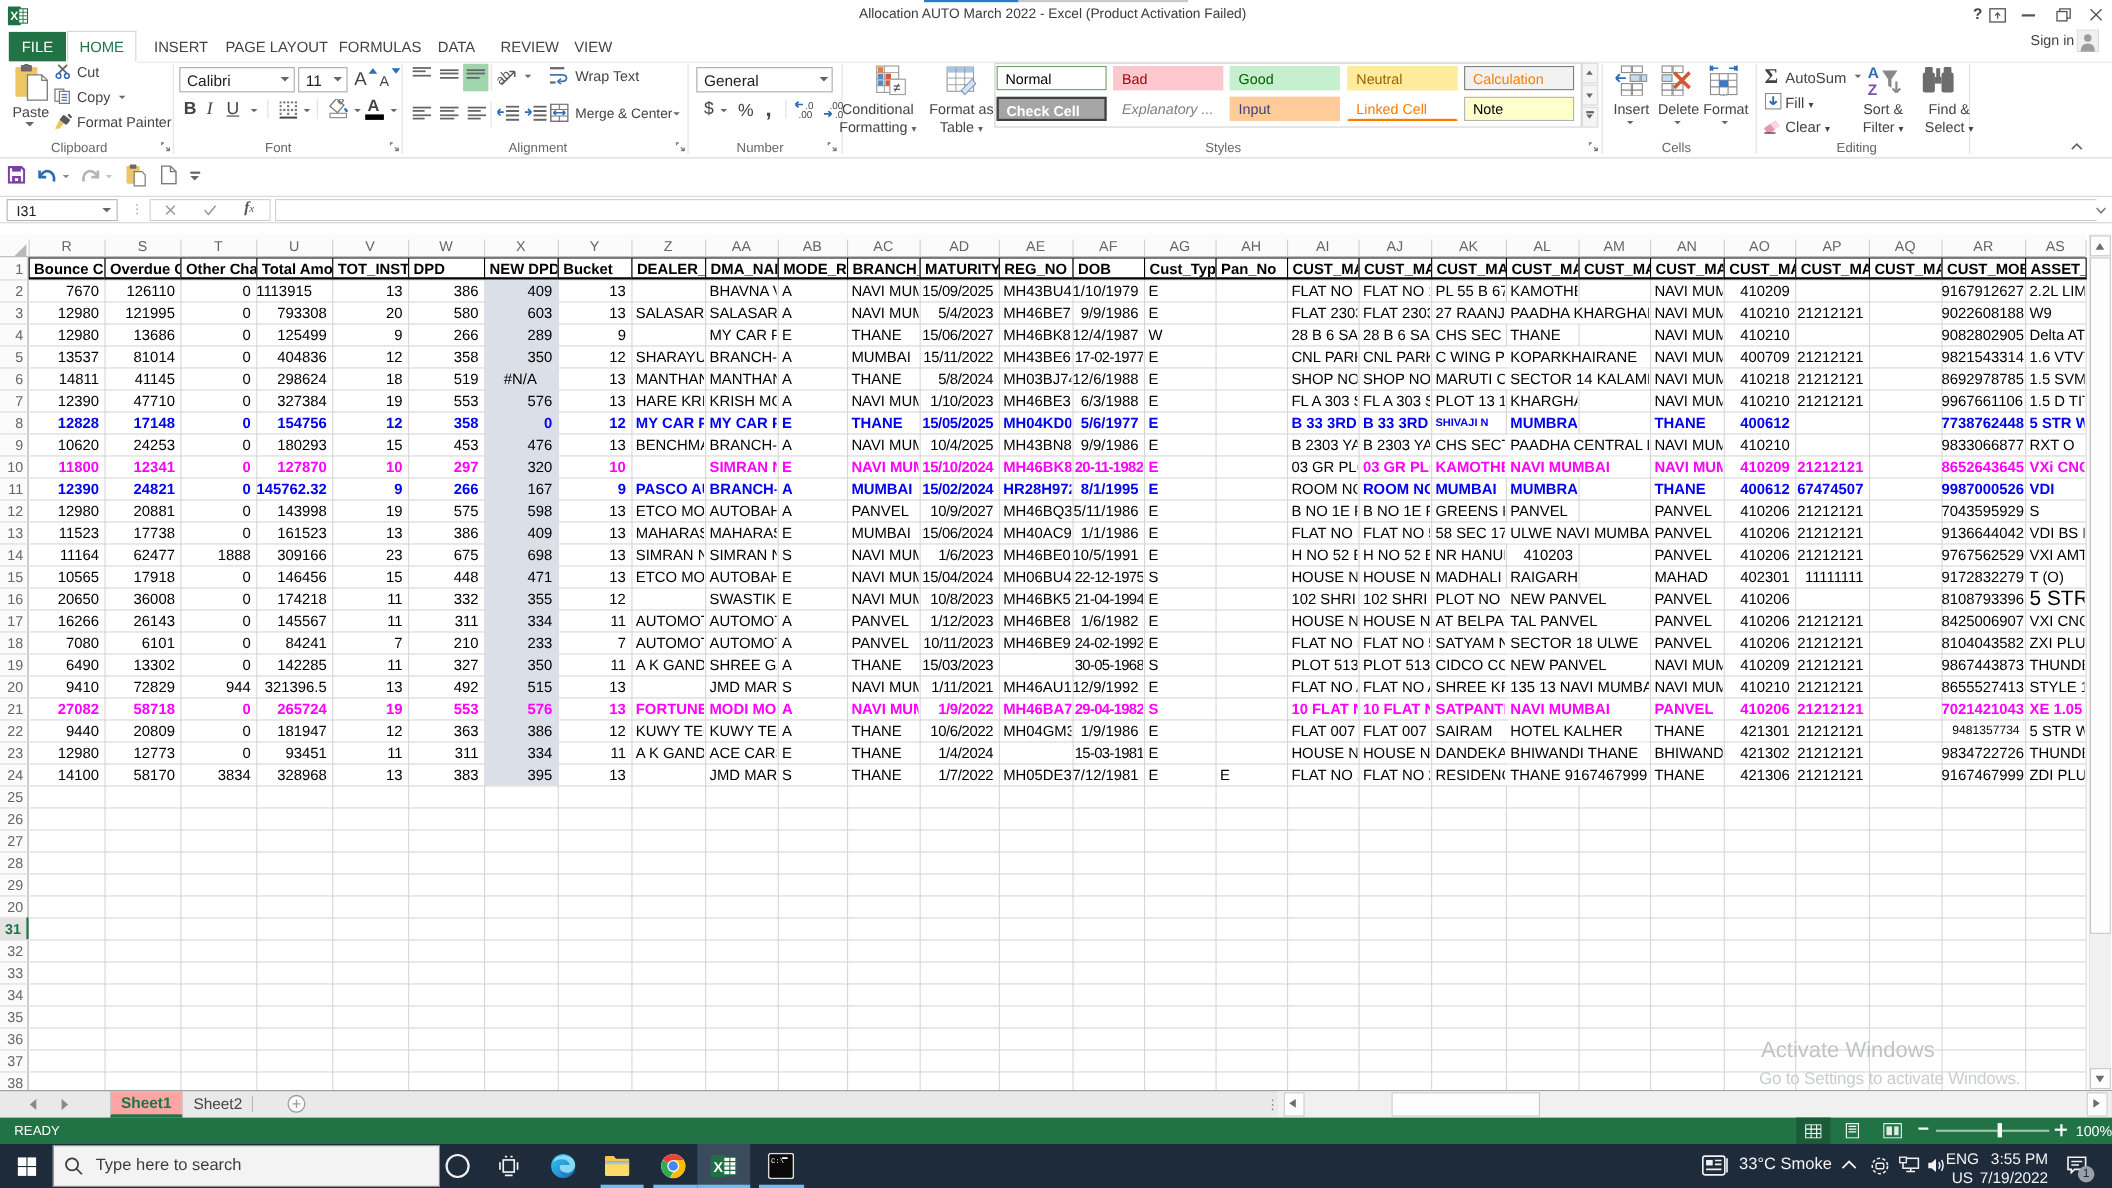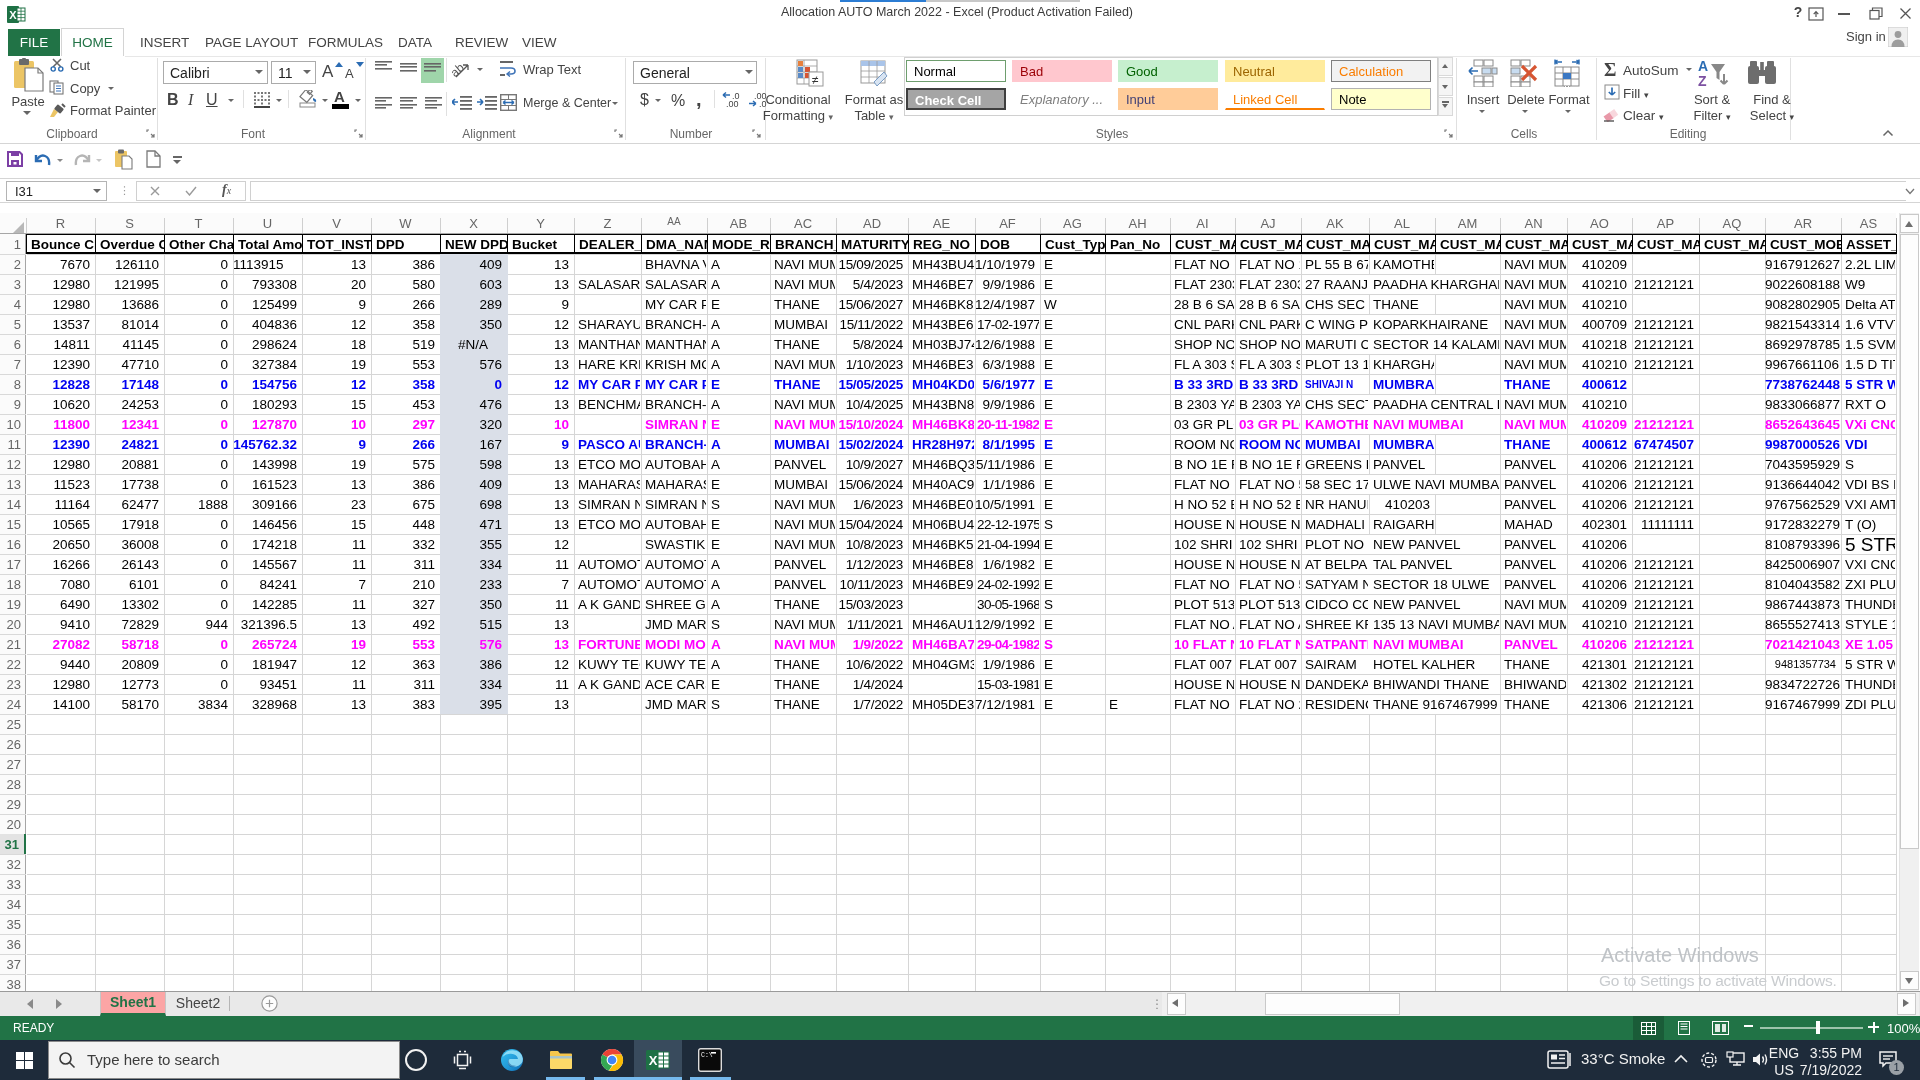--- a/index.html
+++ b/index.html
@@ -448,21 +448,21 @@
 <div class="a" style="left:302px;top:216px;width:69px;text-align:center;font-size:13px;color:#666;">V</div>
 <div class="a" style="left:371px;top:218px;width:1px;height:15px;background:#cfcfcf;"></div>
 <div class="a" style="left:371px;top:216px;width:69px;text-align:center;font-size:13px;color:#666;">W</div>
 <div class="a" style="left:440px;top:218px;width:1px;height:15px;background:#cfcfcf;"></div>
 <div class="a" style="left:440px;top:216px;width:67px;text-align:center;font-size:13px;color:#666;">X</div>
 <div class="a" style="left:507px;top:218px;width:1px;height:15px;background:#cfcfcf;"></div>
 <div class="a" style="left:507px;top:216px;width:67px;text-align:center;font-size:13px;color:#666;">Y</div>
 <div class="a" style="left:574px;top:218px;width:1px;height:15px;background:#cfcfcf;"></div>
 <div class="a" style="left:574px;top:216px;width:67px;text-align:center;font-size:13px;color:#666;">Z</div>
 <div class="a" style="left:641px;top:218px;width:1px;height:15px;background:#cfcfcf;"></div>
-<div class="a" style="left:641px;top:216px;width:66px;text-align:center;font-size:10px;color:#666;">AA</div>
+<div class="a" style="left:641px;top:216px;width:66px;text-align:center;font-size:13px;color:#666;">AA</div>
 <div class="a" style="left:707px;top:218px;width:1px;height:15px;background:#cfcfcf;"></div>
 <div class="a" style="left:707px;top:216px;width:63px;text-align:center;font-size:13px;color:#666;">AB</div>
 <div class="a" style="left:770px;top:218px;width:1px;height:15px;background:#cfcfcf;"></div>
 <div class="a" style="left:770px;top:216px;width:66px;text-align:center;font-size:13px;color:#666;">AC</div>
 <div class="a" style="left:836px;top:218px;width:1px;height:15px;background:#cfcfcf;"></div>
 <div class="a" style="left:836px;top:216px;width:72px;text-align:center;font-size:13px;color:#666;">AD</div>
 <div class="a" style="left:908px;top:218px;width:1px;height:15px;background:#cfcfcf;"></div>
 <div class="a" style="left:908px;top:216px;width:67px;text-align:center;font-size:13px;color:#666;">AE</div>
 <div class="a" style="left:975px;top:218px;width:1px;height:15px;background:#cfcfcf;"></div>
 <div class="a" style="left:975px;top:216px;width:65px;text-align:center;font-size:13px;color:#666;">AF</div>

